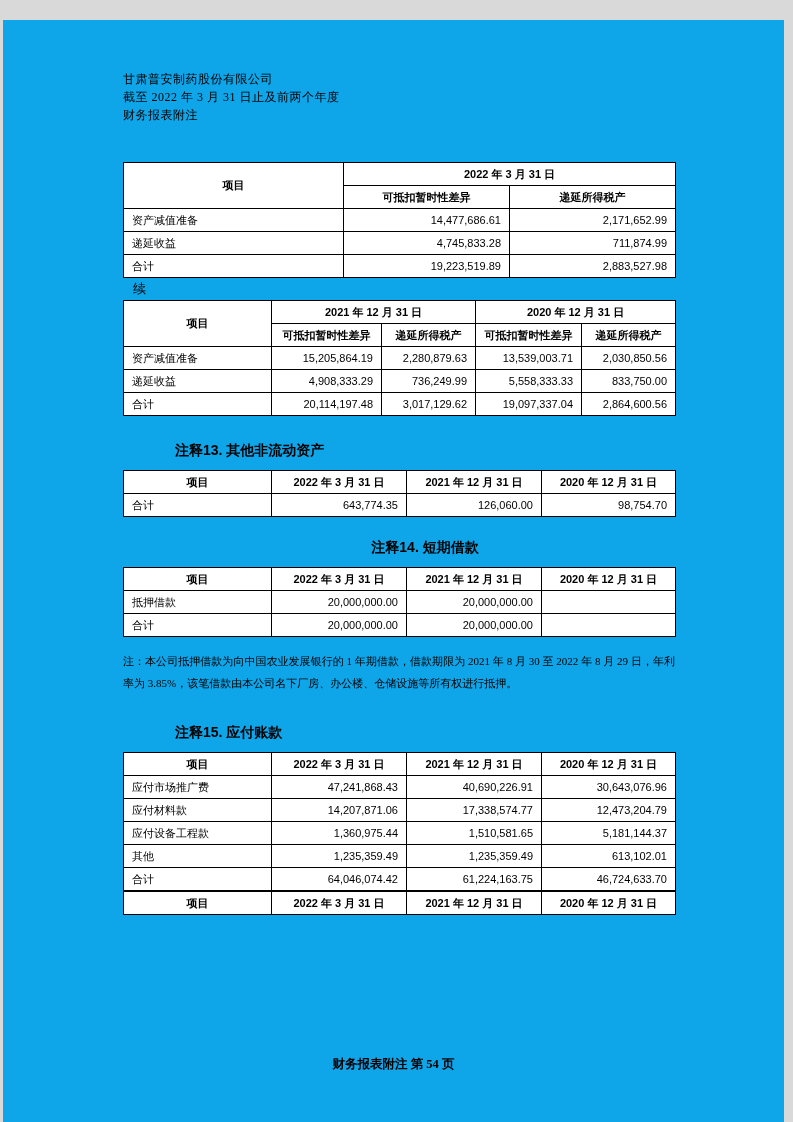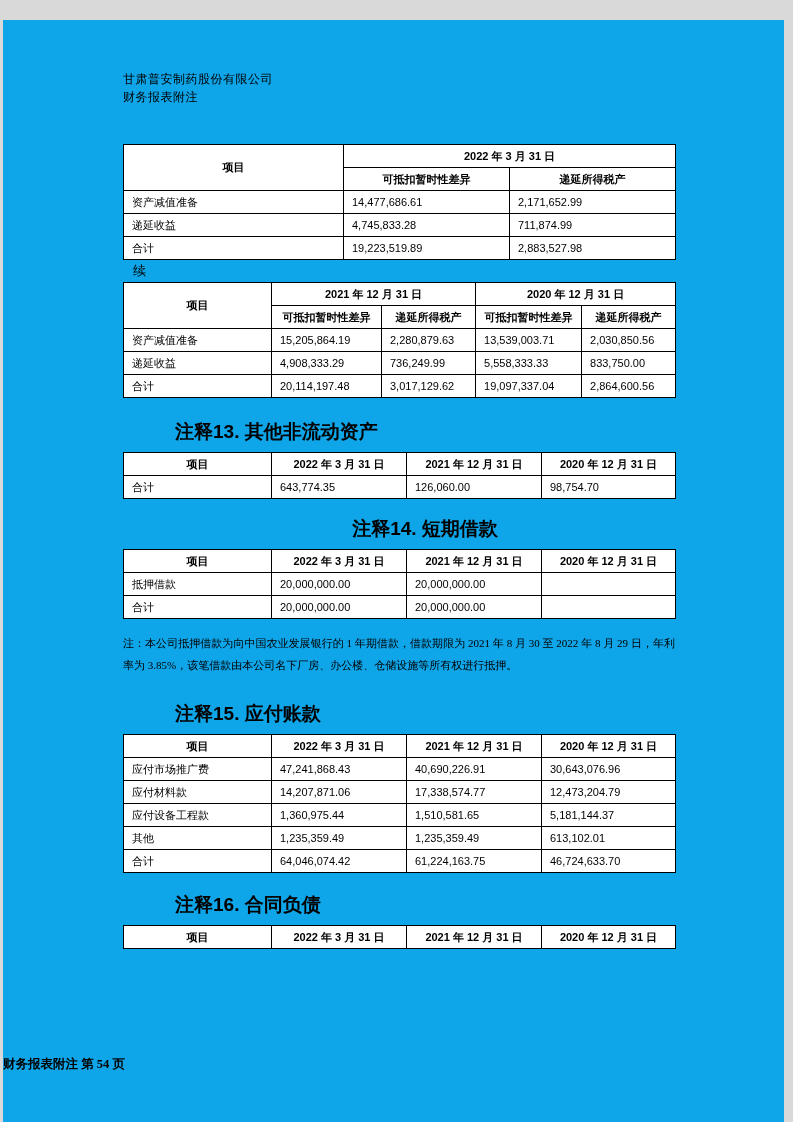--- a/index.html
+++ b/index.html
@@ -33,63 +33,65 @@
     vertical-align: middle;
   }
   table.fin th {
     font-family: "Liberation Sans", sans-serif;
     font-weight: bold;
     text-align: center;
     padding: 2px 2px;
     font-size: 11px;
   }
   td.label { text-align: left; font-size: 12px; padding-left: 6px; }
-  td.num   { font-family: "Liberation Sans", sans-serif; font-size: 11px; }
+  td.num   { text-align: right; font-family: "Liberation Sans", sans-serif; font-size: 11px; }
   td.total-label { font-size: 12px; }
 
   .t1 { margin-top: 38px; }
   .cont-label { font-size: 13px; margin: 3px 0 3px 10px; line-height: 16px; }
   .t2 { margin-top: 2px; }
 
   .note-title {
     font-family: "Liberation Sans", sans-serif;
     font-weight: bold;
-    font-size: 19px;
+    font-size: 14px;
     margin: 26px 0 11px 52px;
     line-height: 18px;
   }
   .nt13 { margin-top: 25px; }
   .nt14 { margin-top: 21px; text-align: center; }
   .nt15 { margin-top: 29px; }
   .nt16 { margin-top: 23px; }
 
   .para {
     font-size: 11px;
     line-height: 22px;
     text-align: justify;
     margin-top: 13px;
     width: 552px;
   }
 
   .page-footer {
     position: absolute;
     left: 0; right: 0; bottom: 58px;
+    text-align: center;
     font-weight: bold;
     font-size: 12.5px;
     font-family: "Liberation Serif", serif;
   }
 </style>
 </head>
 <body>
 
 <div class="page">
   <div class="content">
 
     <div class="doc-header">
       <div>甘肃普安制药股份有限公司</div>
+      <div>截至 2022 年 3 月 31 日止及前两个年度</div>
       <div>财务报表附注</div>
     </div>
 
     <table class="fin t1">
       <colgroup>
           <col style="width:220px">
           <col style="width:166px">
           <col style="width:166px">
         </colgroup>
       <tbody>
@@ -262,21 +264,20 @@
       </tr>
       <tr>
         <td class="total-label">合计</td>
         <td class="num">64,046,074.42</td>
         <td class="num">61,224,163.75</td>
         <td class="num">46,724,633.70</td>
       </tr>
     </tbody>
       </table>
 
-    <div class="note-title nt16">注释16. 合同负债</div>
     <table class="fin">
       <colgroup>
           <col style="width:148px">
           <col style="width:135px">
           <col style="width:135px">
           <col style="width:134px">
         </colgroup>
       <tbody>
           <tr>
         <th>项目</th>

